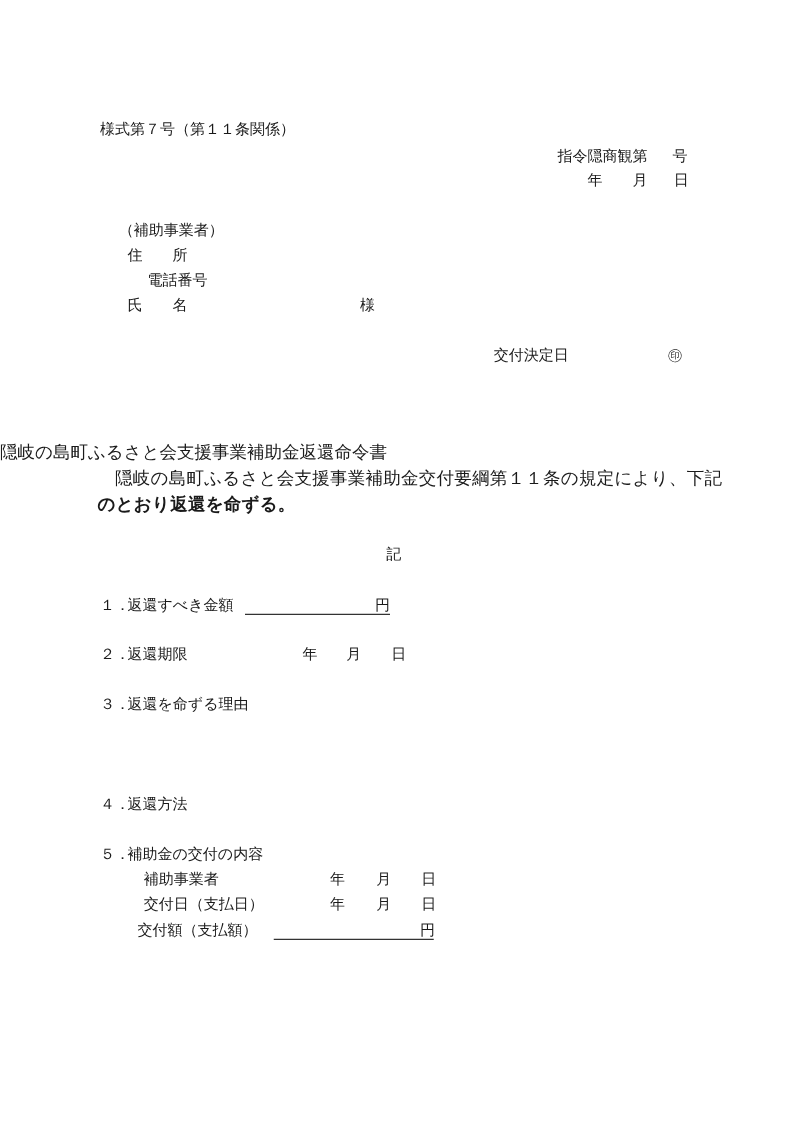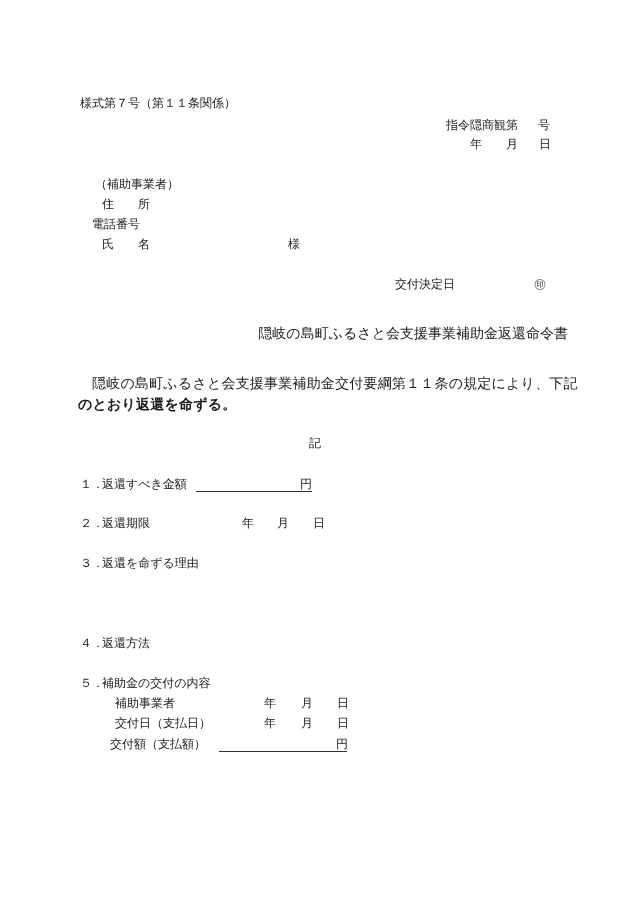--- a/index.html
+++ b/index.html
@@ -18,28 +18,28 @@
 
 <div class="abs t" style="left:446px;top:119px;">指令隠商観第</div>
 <div class="abs t" style="left:538px;top:119px;">号</div>
 
 <div class="abs t" style="left:470px;top:138px;">年</div>
 <div class="abs t" style="left:506px;top:138px;">月</div>
 <div class="abs t" style="left:539px;top:138px;">日</div>
 
 <div class="abs t" style="left:95px;top:178px;">（補助事業者）</div>
 <div class="abs t" style="left:102px;top:198px;">住　　所</div>
-<div class="abs t" style="left:92px;top:218px;">電話番号</div>
+<div class="abs t" style="left:118px;top:218px;">電話番号</div>
 <div class="abs t" style="left:102px;top:238px;">氏　　名</div>
 <div class="abs t" style="left:288px;top:238px;">様</div>
 
 <div class="abs t" style="left:395px;top:278px;">交付決定日</div>
 <div class="abs t" style="left:534px;top:278px;">㊞</div>
 
-<div class="abs title" style="left:0;width:568px;text-align:right;top:326px;">隠岐の島町ふるさと会支援事業補助金返還命令書</div>
+<div class="abs title" style="left:0;width:568px;text-align:left;top:355px;">隠岐の島町ふるさと会支援事業補助金返還命令書</div>
 
 <div class="abs body" style="left:92px;top:376px;">隠岐の島町ふるさと会支援事業補助金交付要綱第１１条の規定により、下記</div>
 <div class="abs body" style="left:78px;top:397px;font-weight:bold;">のとおり返還を命ずる。</div>
 
 <div class="abs t" style="left:309px;top:437px;">記</div>
 
 <div class="abs t" style="left:80px;top:478px;">１．</div>
 <div class="abs t" style="left:102px;top:478px;">返還すべき金額</div>
 <div class="uline" style="left:196px;top:491px;width:116px;"></div>
 <div class="abs t" style="left:300px;top:478px;">円</div>

